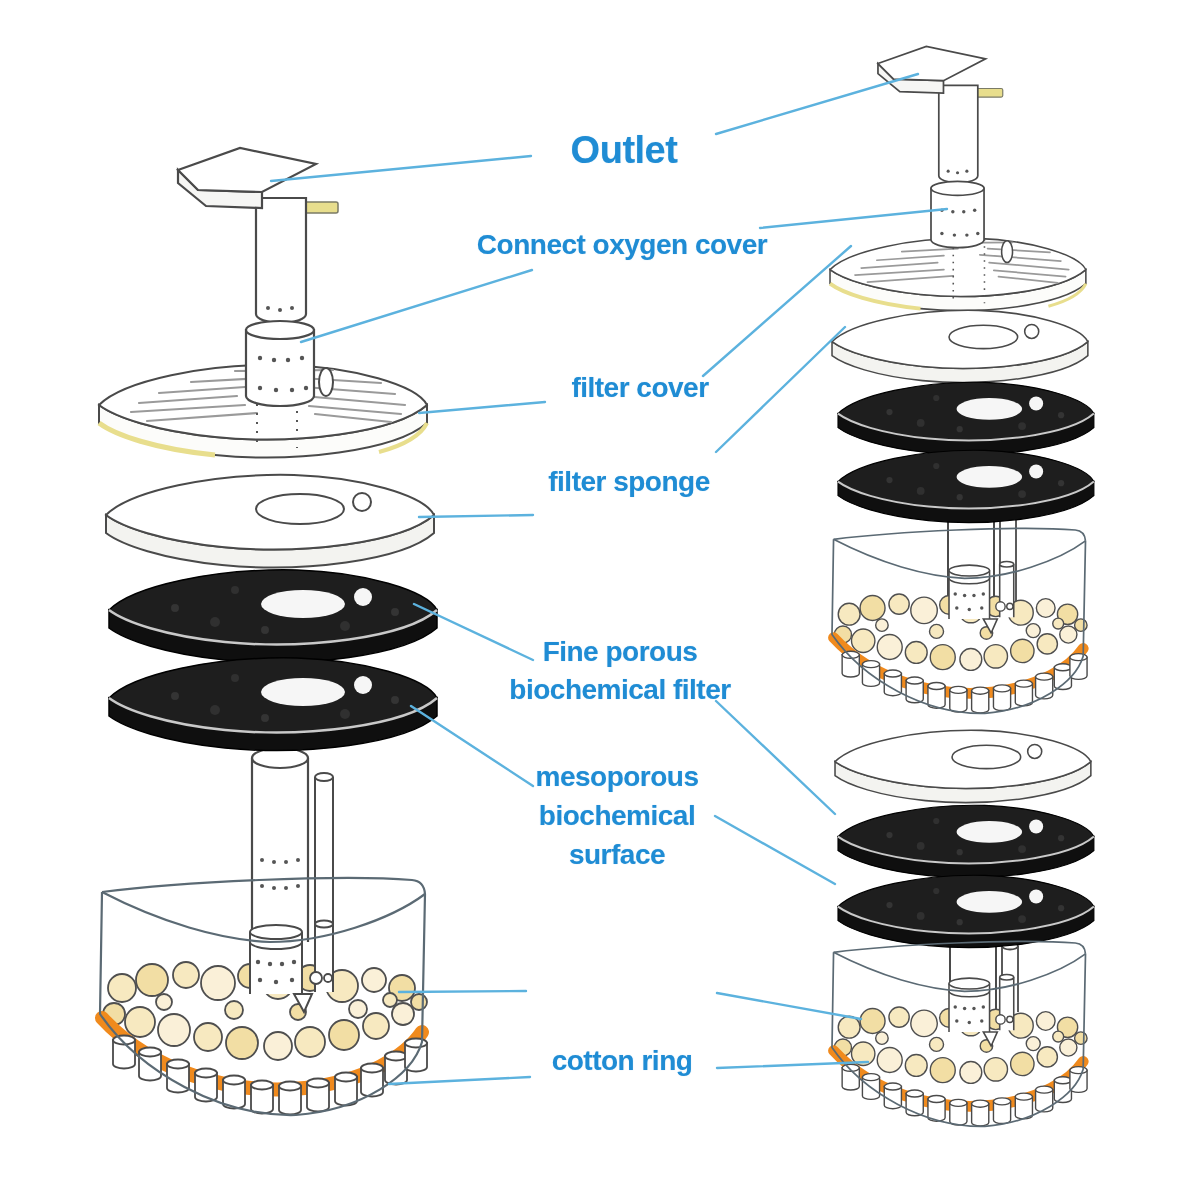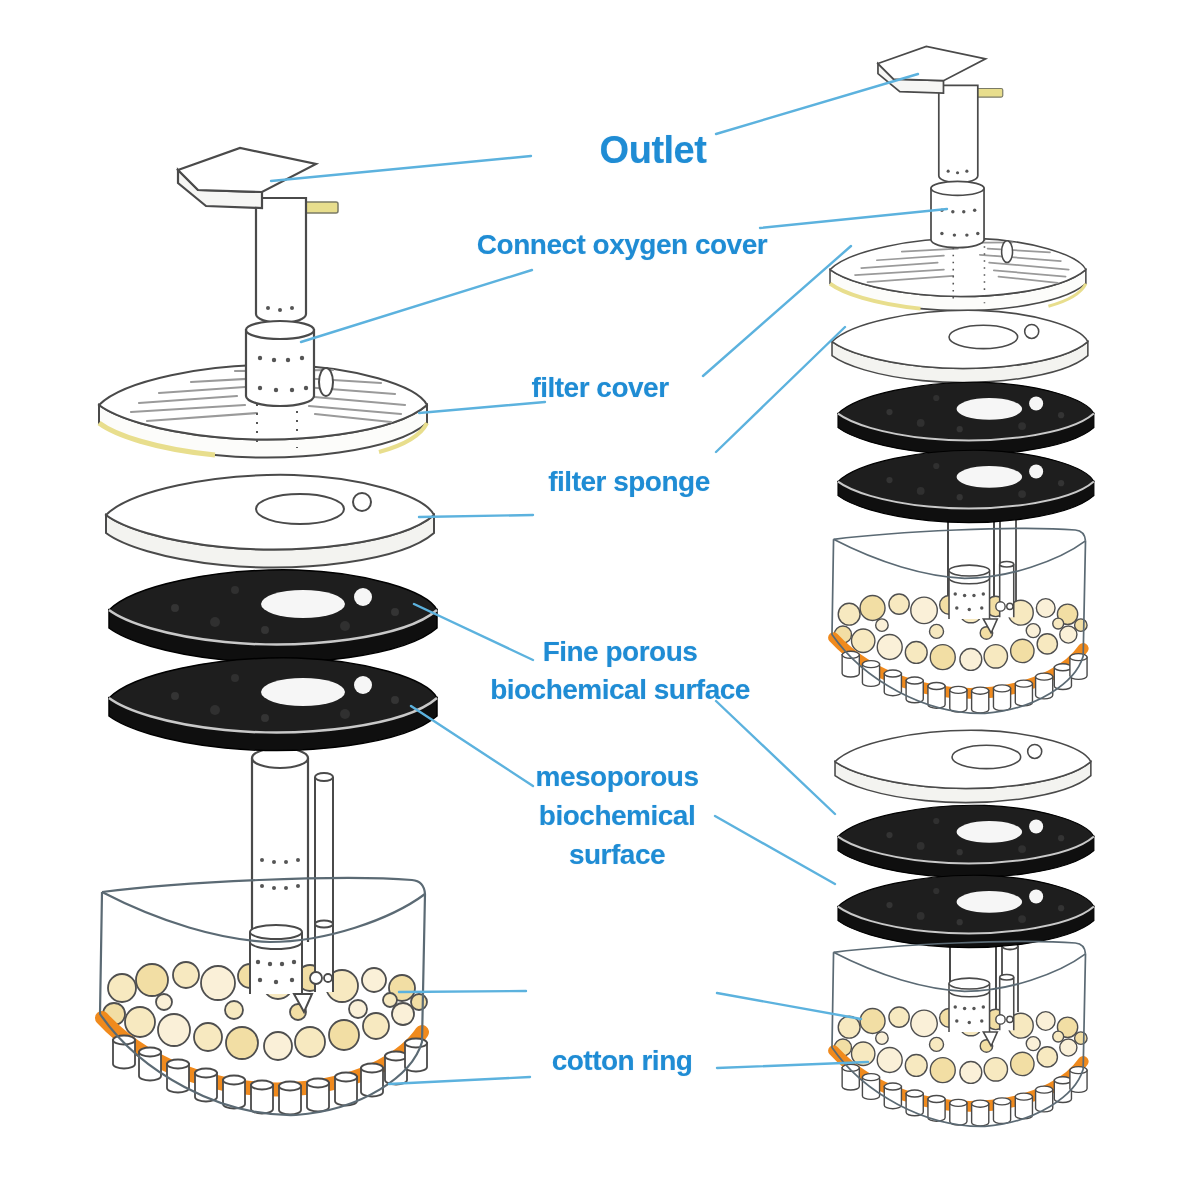--- a/index.html
+++ b/index.html
@@ -14,21 +14,21 @@
   .label{
     position:absolute;
     transform:translate(-50%,-50%);
     color:#1f8cd4;
     font-weight:700;
     white-space:pre-line;
     text-align:center;
     letter-spacing:-0.5px;
     text-shadow:0 0 1px rgba(31,140,212,.35);
   }
-  .lbl-outlet{font-size:38px;margin-left:29px;}
+  .lbl-outlet{font-size:38px;}
   .lbl-md{font-size:28px;}
   .lbl-fine{font-size:28px;line-height:38px;}
   .lbl-meso{font-size:28px;line-height:39px;}
 </style>
 </head>
 <body>
 
 <div class="stage">
 
 <svg width="1200" height="1200" viewBox="0 0 1200 1200">
@@ -255,21 +255,21 @@
     <line x1="715" y1="816" x2="835" y2="884"></line>
     <line x1="526" y1="991" x2="399" y2="992"></line>
     <line x1="717" y1="993" x2="861" y2="1019"></line>
     <line x1="530" y1="1077" x2="389" y2="1084"></line>
     <line x1="717" y1="1068" x2="868" y2="1062"></line>
   </g>
 </svg>
 
   <div class="label lbl-outlet" style="left:624px;top:150px">Outlet</div>
   <div class="label lbl-md" style="left:622px;top:245px">Connect oxygen cover</div>
-  <div class="label lbl-md" style="left:600px;top:388px">filter cover</div>
+  <div class="label lbl-md" style="left:640px;top:388px">filter cover</div>
   <div class="label lbl-md" style="left:629px;top:482px">filter sponge</div>
   <div class="label lbl-fine" style="left:620px;top:671px">Fine porous
-biochemical surface</div>
+biochemical filter</div>
   <div class="label lbl-meso" style="left:617px;top:815px">mesoporous
 biochemical
 surface</div>
   <div class="label lbl-md" style="left:622px;top:1061px">cotton ring</div>
 </div>
 
 </body></html>

